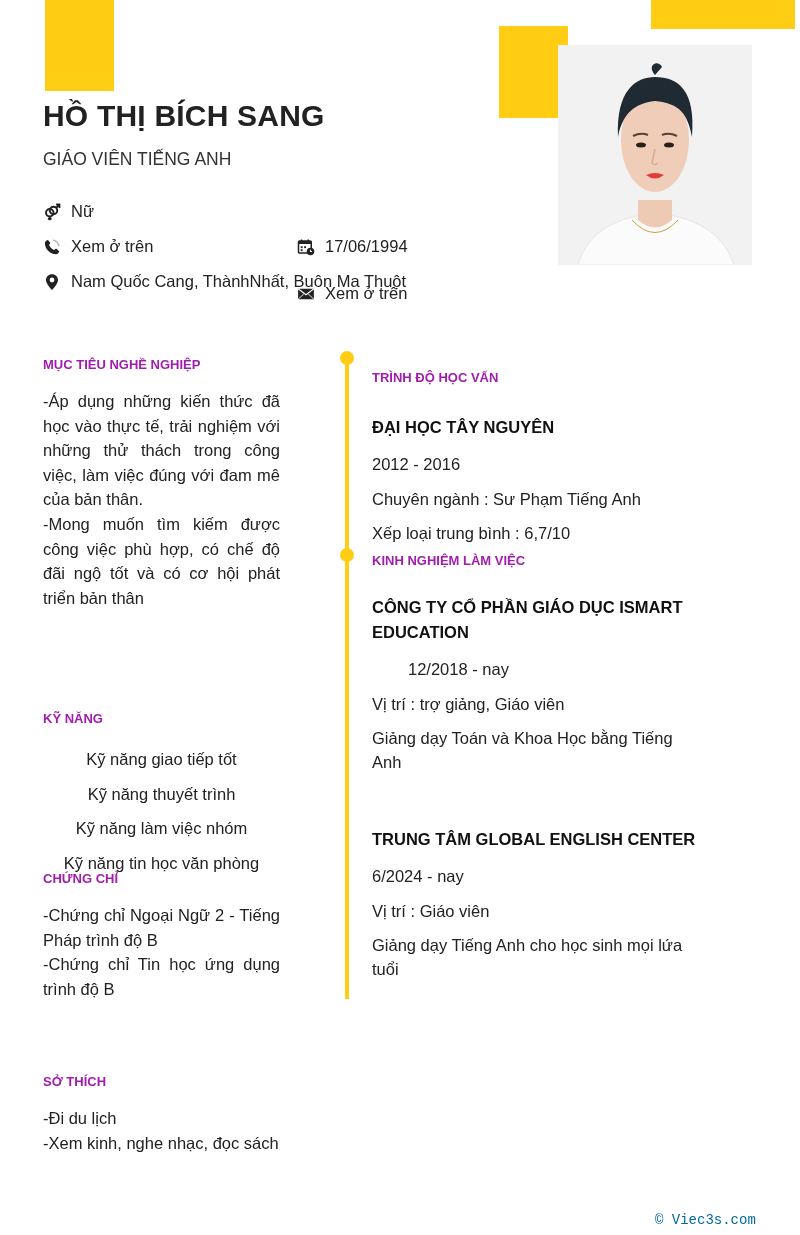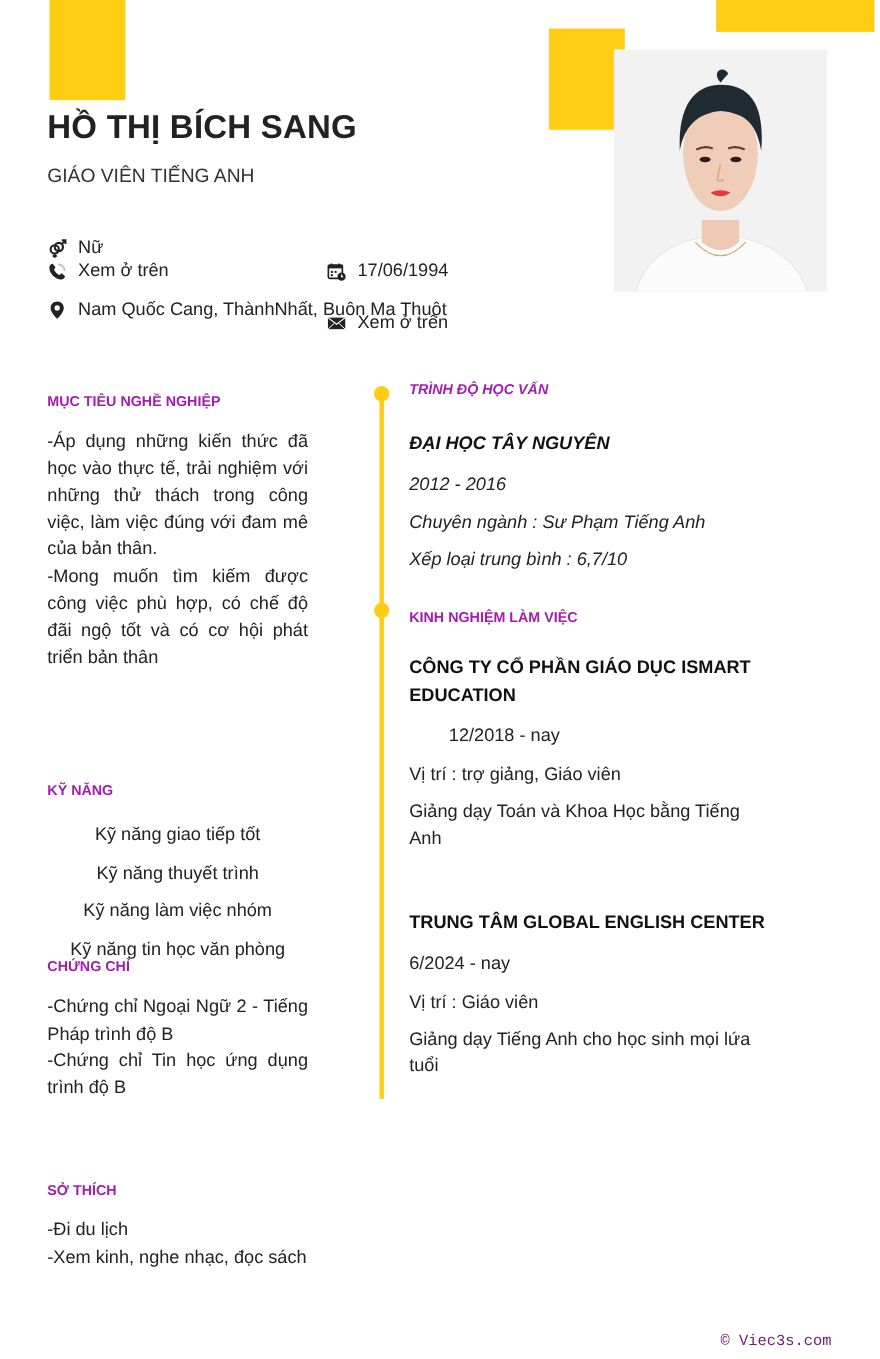--- a/index.html
+++ b/index.html
@@ -37,21 +37,21 @@
 
   .timeline-line { position: absolute; left: 345px; top: 358px; width: 4px; height: 641px; background: #FFCE14; }
   .timeline-dot { position: absolute; left: 340px; width: 14px; height: 14px; border-radius: 50%; background: #FFCE14; }
 
   .right-col { position: absolute; left: 372px; width: 350px; }
   .org { font-size: 16.5px; font-weight: bold; color: #111111; line-height: 25px; }
   .rline { font-size: 16.5px; color: #222222; line-height: 24px; }
 
   .footer {
     position: absolute; left: 655px; top: 1212px; font-family: "Liberation Mono", "DejaVu Sans Mono", monospace;
-    font-size: 14px; color: #701a75; white-space: nowrap;
+    font-size: 14px; color: #0369a1; white-space: nowrap;
   }
 </style>
 </head>
 <body>
 
 <div class="deco deco-left"></div>
 <div class="deco deco-top-right"></div>
 <div class="deco deco-photo"></div>
 
 <div class="photo">
@@ -68,21 +68,21 @@
     <path d="M75 91 Q83 87 90 90" stroke="#5a3e30" stroke-width="2" fill="none"></path>
     <path d="M104 90 Q111 87 119 91" stroke="#5a3e30" stroke-width="2" fill="none"></path>
     <path d="M97 104 L94 118 Q97 121 100 118" stroke="#d9a98f" stroke-width="1.5" fill="none"></path>
     <path d="M88 130 Q97 126 106 130 Q97 137 88 130 Z" fill="#e23b3b"></path>
   </svg>
 </div>
 
 <div class="name">HỒ THỊ BÍCH SANG</div>
 <div class="title">GIÁO VIÊN TIẾNG ANH</div>
 
-<div class="info-item" style="left:43px; top:213px;">
+<div class="info-item" style="left:43px; top:199px;">
   <span class="ic">
     <svg viewBox="0 0 24 24">
         <circle cx="9" cy="13" r="5" fill="none" stroke="#222" stroke-width="2.6"></circle>
         <circle cx="14" cy="10" r="5" fill="none" stroke="#222" stroke-width="2.6"></circle>
         <path d="M17 7 L22 2 M17.5 2 L22 2 L22 6.5" stroke="#222" stroke-width="2.4" fill="none"></path>
         <path d="M9 18 L9 23 M6.5 21 L11.5 21" stroke="#222" stroke-width="2.4"></path>
       </svg>
   </span>
   <span>Nữ</span>
 </div>
@@ -167,21 +167,21 @@
   <div style="margin-top:12px;">
     <p class="para">-Đi du lịch</p>
     <p class="para">-Xem kinh, nghe nhạc, đọc sách</p>
   </div>
 </div>
 
 <div class="timeline-line"></div>
 <div class="timeline-dot" style="top:351px;"></div>
 <div class="timeline-dot" style="top:548px;"></div>
 
-<div class="right-col" style="top:342px;font-style:italic;">
+<div class="right-col" style="top:366px;">
   <div class="section-title">TRÌNH ĐỘ HỌC VẤN</div>
   <div style="margin-top:25px;">
     <div class="org">ĐẠI HỌC TÂY NGUYÊN</div>
     <div class="rline" style="margin-top:12px;">2012 - 2016</div>
     <div class="rline" style="margin-top:10.5px;">Chuyên ngành : Sư Phạm Tiếng Anh</div>
     <div class="rline" style="margin-top:10.5px;">Xếp loại trung bình : 6,7/10</div>
   </div>
 </div>
 
 <div class="right-col" style="top:549px;">

